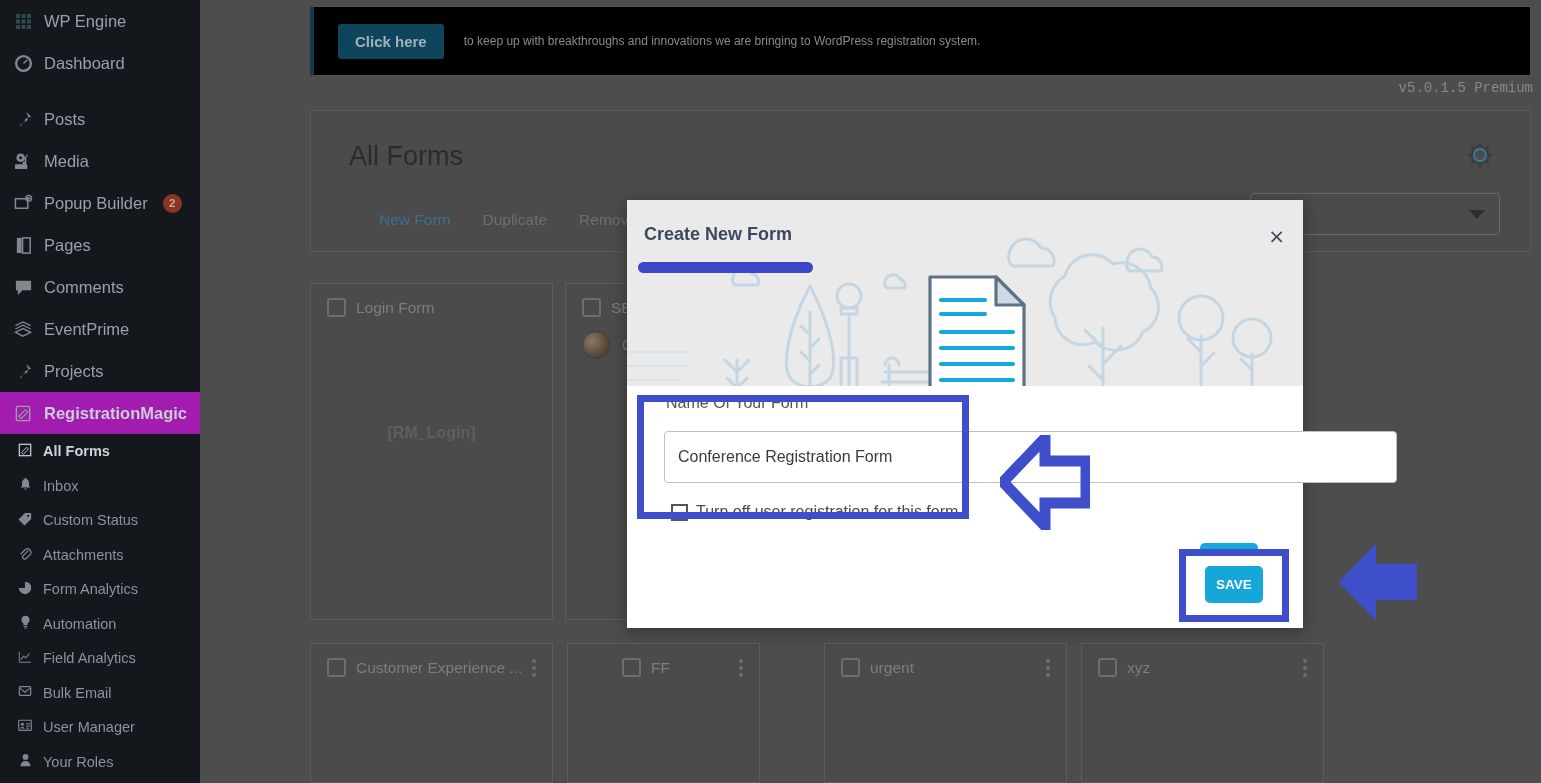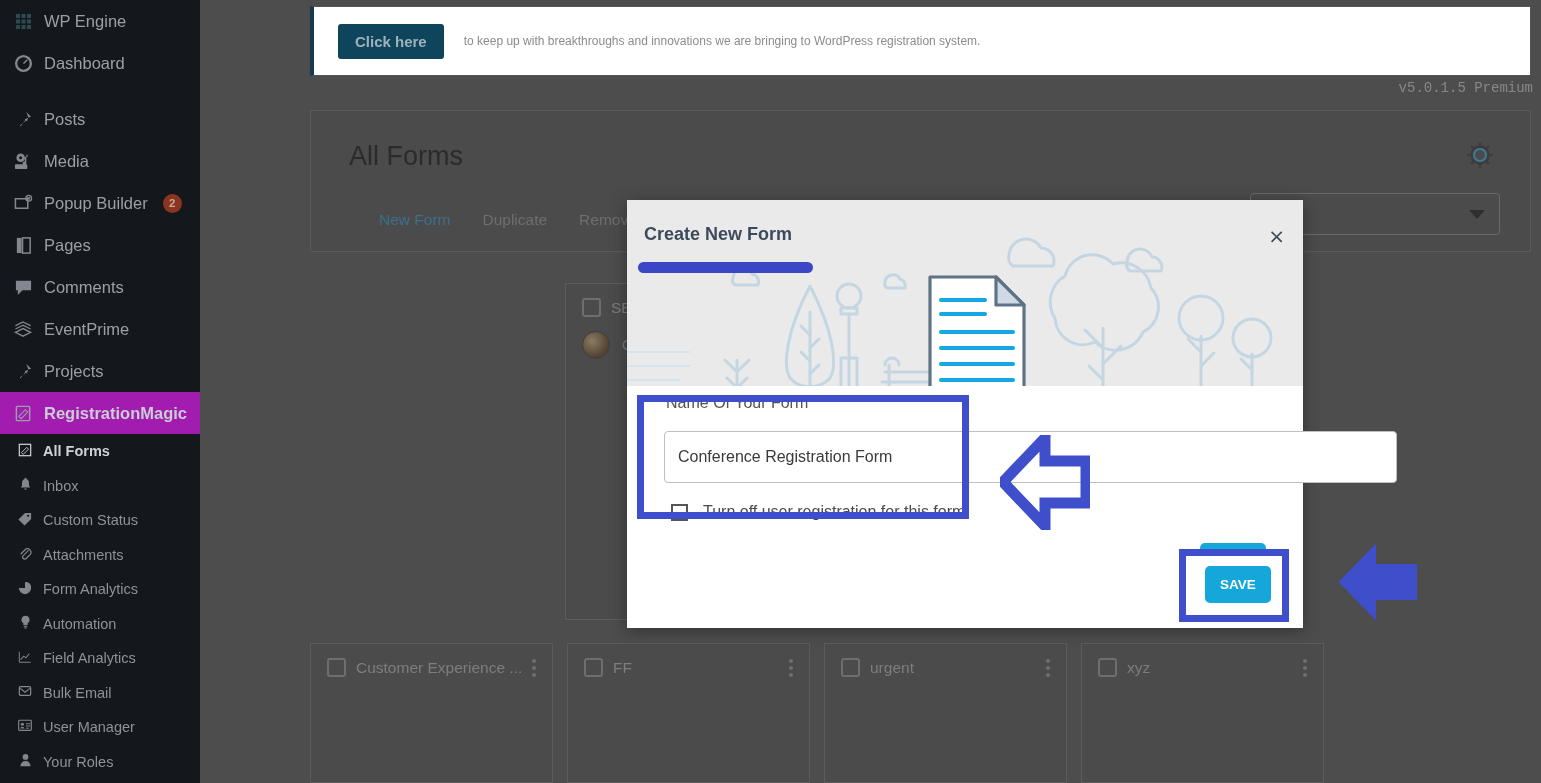--- a/index.html
+++ b/index.html
@@ -49,21 +49,21 @@
     min-width: 19px; height: 19px; border-radius: 10px;
     background: #8a3520; color: #cfa595; font-size: 11.5px; font-weight: bold;
     padding: 0 5px; margin-left: 5px;
   }
 
   
   .content { position: absolute; left: 200px; top: 0; right: 0; bottom: 0; background: #4d4d4d; }
 
   .notice {
     position: absolute; left: 110px; top: 6px; width: 1221px; height: 70px;
-    background: #ffffff; border: 1px solid #555; border-left: 4px solid #16394d;
+    background: #000000; border: 1px solid #555; border-left: 4px solid #16394d;
     display: flex; align-items: center; padding-left: 24px; gap: 20px;
   }
   .btn-clickhere {
     background: #0f455c; color: #9fb2ba; font-size: 15px; font-weight: bold;
     padding: 9px 17px; border-radius: 3px; border: none; white-space: nowrap;
   }
   .notice-text { color: #8b8b8b; font-size: 12px; }
 
   .version {
     position: absolute; right: 8px; top: 80px;
@@ -143,26 +143,26 @@
     color: #555; font-size: 16px;
   }
   .text-input {
     position: absolute; left: 37px; top: 45px; width: 733px; height: 52px;
     border: 1px solid #bfbfbf; border-radius: 4px; background: #fff;
     display: flex; align-items: center; padding-left: 13px;
     color: #3a3a3a; font-size: 16px;
   }
   .chk-row {
     position: absolute; left: 44px; top: 117px;
-    display: flex; align-items: center; gap: 15px;
+    display: flex; align-items: center; gap: 8px;
   }
   .chk-box { width: 17px; height: 17px; border: 2px solid #555; background: #fff; flex: 0 0 17px; }
   .chk-label { color: #4a4a4a; font-size: 16px; }
   .save-btn {
-    position: absolute; left: 573px; top: 157px; width: 66px; height: 37px;
+    position: absolute; left: 573px; top: 157px; width: 58px; height: 37px;
     background: #15a6da; border: none; border-radius: 5px;
     color: #fff; font-size: 13.5px; font-weight: bold;
     display: flex; align-items: center; justify-content: center;
   }
 
   
   .anno-box { position: absolute; border: 7px solid #3f4ecb; }
   .anno-box-white { position: absolute; border: 7px solid #3f4ecb; background: #fff; }
   .anno-arrow { position: absolute; }
 </style>
@@ -415,20 +415,27 @@
           <span class="tab sel">New Form</span>
           <span class="tab">Duplicate</span>
           <span class="tab">Remove</span>
         </div>
 
         <div class="filter-select">
           <span class="chev"></span>
         </div>
       </section>
 
+      <div class="card" style="left:110px; top:283px; width:243px; height:337px;">
+        <div class="card-head">
+          <span class="cb"></span>
+          <span class="card-name">Login Form</span>
+        </div>
+        <div class="shortcode">[RM_Login]</div>
+      </div>
 
       <div class="card" style="left:365px; top:283px; width:243px; height:337px;">
         <div class="card-head">
           <span class="cb"></span>
           <span class="card-name">SEO</span>
         </div>
         <div class="avatar-row">
           <span class="avatar"></span>
           <span class="avatar-name">O</span>
         </div>
@@ -439,21 +446,21 @@
         <div class="card-head">
           <span class="cb"></span>
           <span class="card-name">Customer Experience ...</span>
           <span class="kebab">
               <i></i>
               <i></i>
               <i></i>
             </span>
         </div>
       </div>
-      <div class="card" style="left:367px; top:643px; width:243px; height:140px;">
+      <div class="card" style="left:367px; top:643px; width:193px; height:140px;padding-left:38px;">
         <div class="card-head">
           <span class="cb"></span>
           <span class="card-name">FF</span>
           <span class="kebab">
               <i></i>
               <i></i>
               <i></i>
             </span>
         </div>
       </div>

